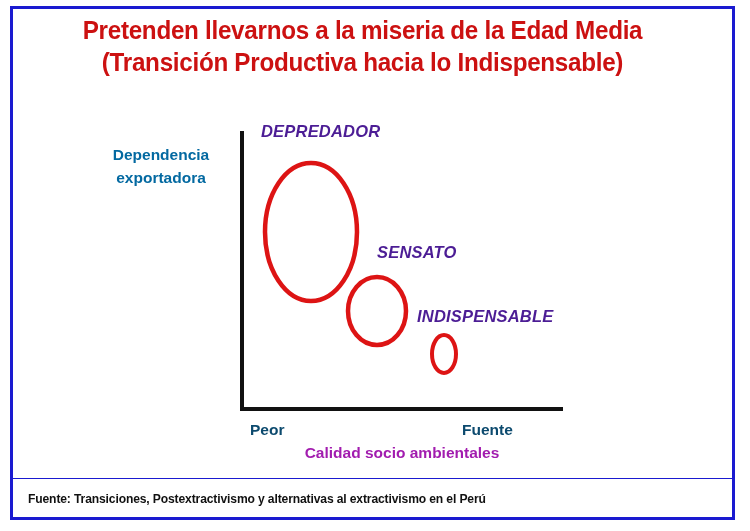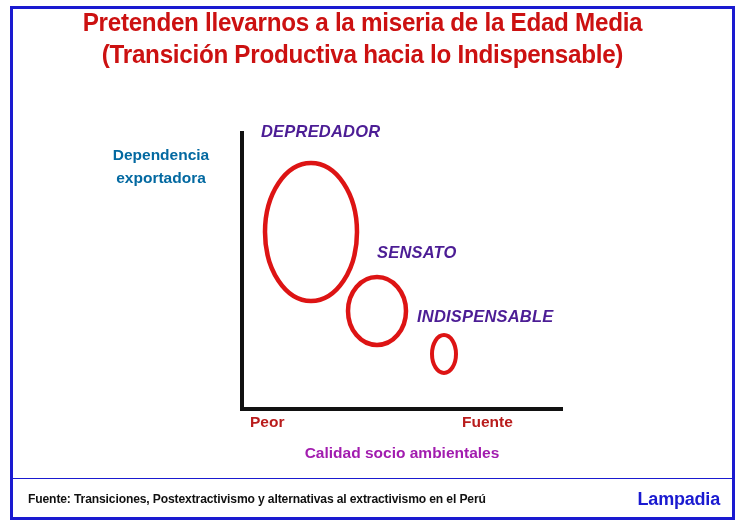--- a/index.html
+++ b/index.html
@@ -23,21 +23,21 @@
     width: 725px;
     height: 514px;
     border: 3px solid #1a1ad0;
     box-sizing: border-box;
     background: #ffffff;
   }
   
   #title-block {
     position: absolute;
     left: 14px;
-    top: 6px;
+    top: 14px;
     width: 697px;
     text-align: center;
   }
   .title-line {
     color: #cc1111;
     font-family: "Liberation Sans", sans-serif;
     font-weight: bold;
     font-size: 25.5px;
     line-height: 32px;
     letter-spacing: -0.3px;
@@ -75,24 +75,25 @@
     font-size: 16.5px;
     white-space: nowrap;
     letter-spacing: 0.2px;
   }
   #lbl-depredador { left: 261px; top: 122px; }
   #lbl-sensato    { left: 377px; top: 243px; }
   #lbl-indisp     { left: 417px; top: 307px; }
 
   .tick-label {
     position: absolute;
-    color: #b91c1c;
+    color: #0c4a6e;
     font-weight: bold;
     font-size: 15.5px;
     white-space: nowrap;
+    margin-top: 8px;
   }
   #tick-peor  { left: 250px; top: 413px; }
   #tick-mejor { left: 462px; top: 413px; }
 
   #axis-label-x {
     position: absolute;
     left: 241px;
     top: 444px;
     width: 322px;
     text-align: center;
@@ -176,16 +177,15 @@
   <div class="bubble-label" id="lbl-indisp">INDISPENSABLE</div>
 
   <div class="tick-label" id="tick-peor">Peor</div>
   <div class="tick-label" id="tick-mejor">Fuente</div>
 
   <div id="axis-label-x">Calidad socio ambientales</div>
 
   <div id="footer-rule"></div>
   <div id="footer">
     <div id="footer-source">Fuente: Transiciones, Postextractivismo y alternativas al extractivismo en el Perú</div>
-    <div id="footer-brand">Lampadia</div>
   </div>
 
 </div>
 
 </body></html>

